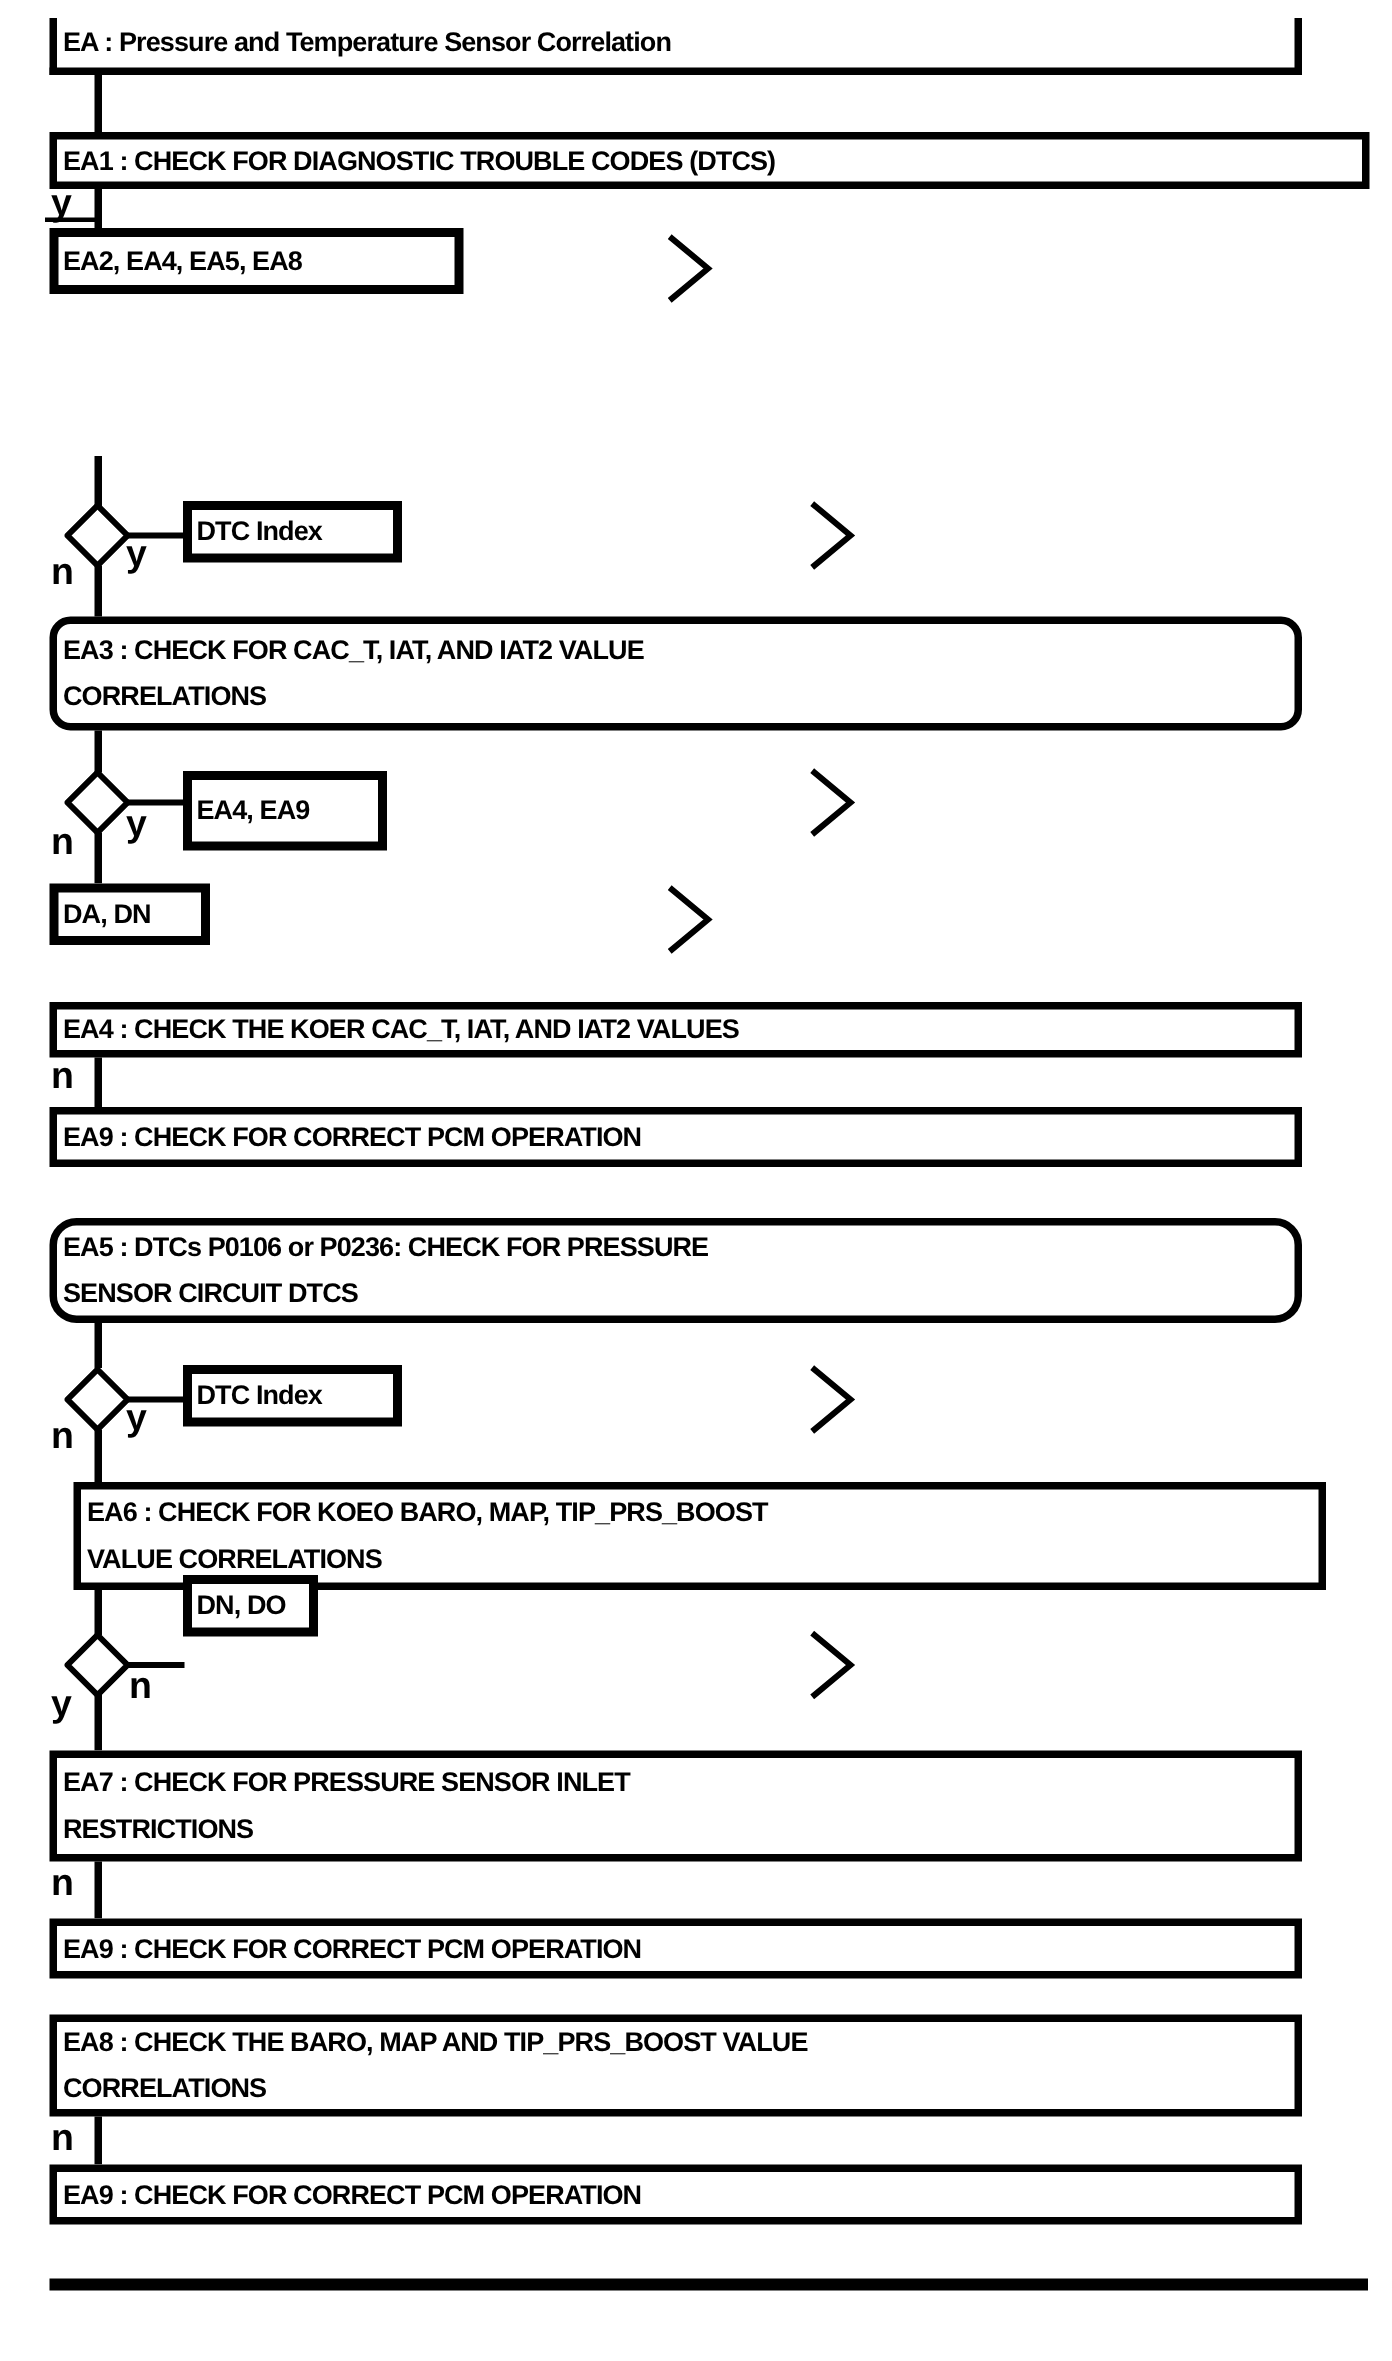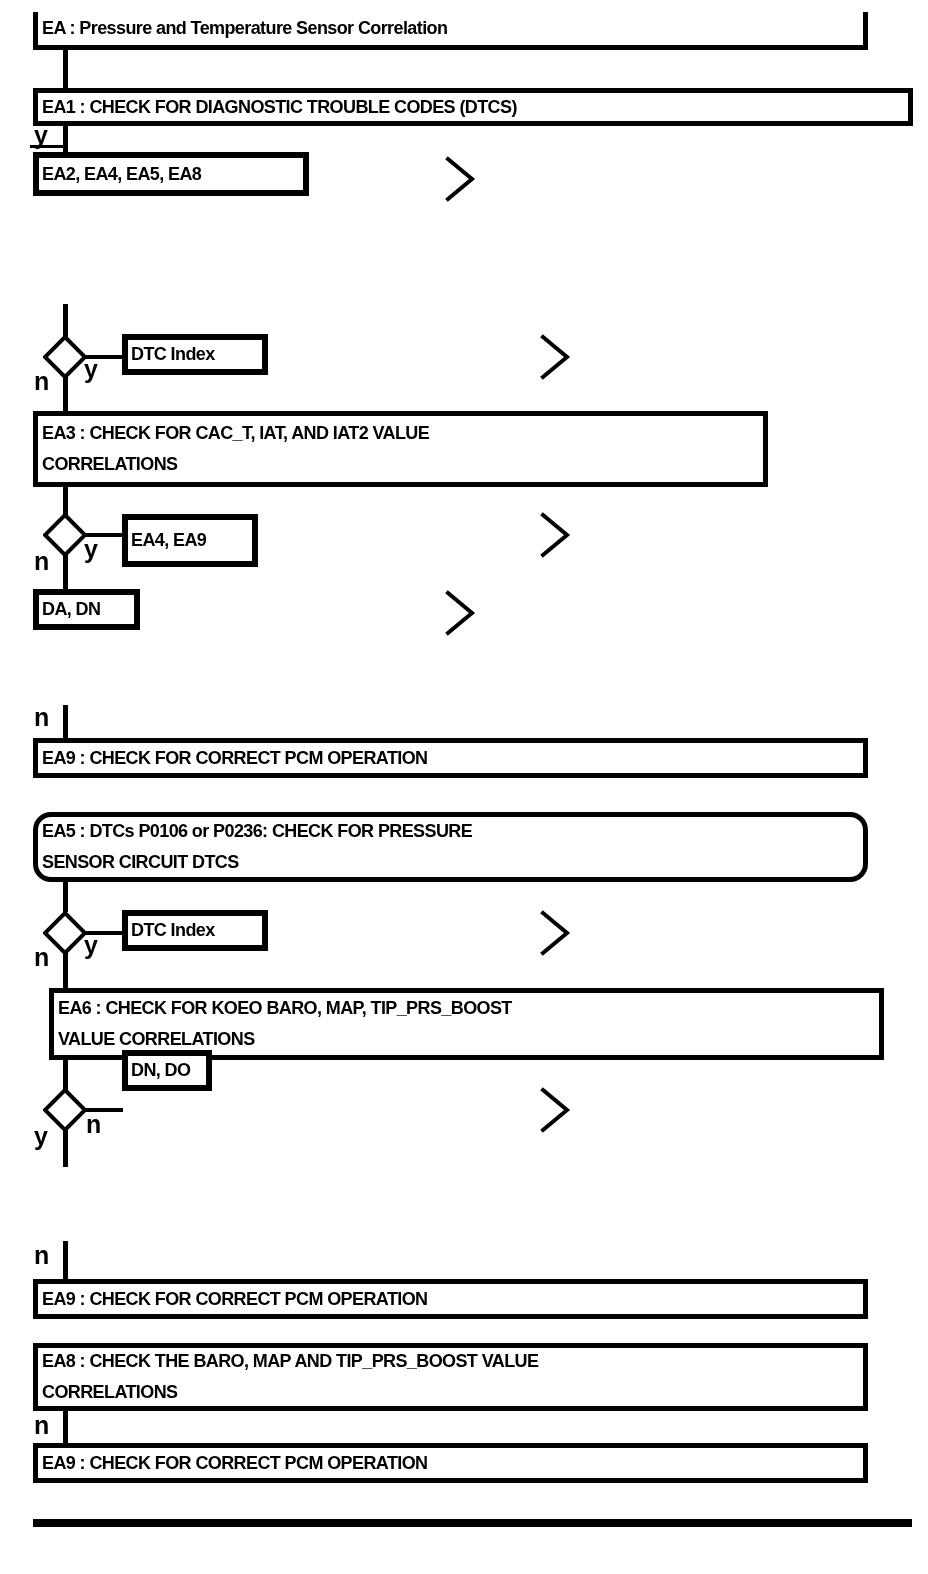--- a/index.html
+++ b/index.html
@@ -37,39 +37,40 @@
   </svg>
   <div class="hline" style="left:85px;top:355px;width:38px;height:4px;"></div>
   <div class="box small" style="left:122px;top:334px;width:146px;height:41px;">DTC Index</div>
   <div class="lbl" style="left:84px;top:357px;">y</div>
   <div class="lbl" style="left:34px;top:369px;">n</div>
   <svg style="left:538px;top:334px;" width="34" height="46">
     <polyline points="5,3 29,23 5,43" fill="none" stroke="#000" stroke-width="4" stroke-linecap="square"></polyline>
   </svg>
   <div class="vline" style="left:63px;top:377px;width:5px;height:34px;"></div>
 
-  <div class="box" style="left:33px;top:411px;width:735px;height:76px;">EA3 : CHECK FOR CAC_T, IAT, AND IAT2 VALUE
+  <div class="box" style="left:33px;top:411px;width:835px;height:76px;border-radius:14px;">EA3 : CHECK FOR CAC_T, IAT, AND IAT2 VALUE
 CORRELATIONS</div>
   <div class="vline" style="left:63px;top:487px;width:5px;height:28px;"></div>
   <svg style="left:43px;top:513px;" width="44" height="44">
     <polygon points="22,2 42,22 22,42 2,22" fill="#fff" stroke="#000" stroke-width="4"></polygon>
   </svg>
   <div class="hline" style="left:85px;top:533px;width:38px;height:4px;"></div>
   <div class="box small" style="left:122px;top:514px;width:136px;height:53px;">EA4, EA9</div>
   <div class="lbl" style="left:84px;top:537px;">y</div>
   <div class="lbl" style="left:34px;top:549px;">n</div>
   <svg style="left:538px;top:512px;" width="34" height="46">
     <polyline points="5,3 29,23 5,43" fill="none" stroke="#000" stroke-width="4" stroke-linecap="square"></polyline>
   </svg>
   <div class="vline" style="left:63px;top:555px;width:5px;height:34px;"></div>
   <div class="box small" style="left:33px;top:589px;width:107px;height:41px;">DA, DN</div>
   <svg style="left:443px;top:590px;" width="34" height="46">
     <polyline points="5,3 29,23 5,43" fill="none" stroke="#000" stroke-width="4" stroke-linecap="square"></polyline>
   </svg>
 
+  <div class="box" style="left:33px;top:668px;width:835px;height:37px;">EA4 : CHECK THE KOER CAC_T, IAT, AND IAT2 VALUES</div>
   <div class="lbl" style="left:34px;top:705px;">n</div>
   <div class="vline" style="left:63px;top:705px;width:5px;height:33px;"></div>
   <div class="box" style="left:33px;top:738px;width:835px;height:40px;">EA9 : CHECK FOR CORRECT PCM OPERATION</div>
 
   <div class="box" style="left:33px;top:812px;width:835px;height:70px;border-radius:18px;">EA5 : DTCs P0106 or P0236: CHECK FOR PRESSURE
 SENSOR CIRCUIT DTCS</div>
   <div class="vline" style="left:63px;top:882px;width:5px;height:30px;"></div>
   <svg style="left:43px;top:911px;" width="44" height="44">
     <polygon points="22,2 42,22 22,42 2,22" fill="#fff" stroke="#000" stroke-width="4"></polygon>
   </svg>
@@ -90,20 +91,22 @@
   </svg>
   <div class="hline" style="left:85px;top:1108px;width:38px;height:4px;"></div>
   <div class="box small" style="left:122px;top:1050px;width:90px;height:41px;">DN, DO</div>
   <div class="lbl" style="left:86px;top:1112px;">n</div>
   <div class="lbl" style="left:34px;top:1124px;">y</div>
   <svg style="left:538px;top:1087px;" width="34" height="46">
     <polyline points="5,3 29,23 5,43" fill="none" stroke="#000" stroke-width="4" stroke-linecap="square"></polyline>
   </svg>
   <div class="vline" style="left:63px;top:1129px;width:5px;height:38px;"></div>
 
+  <div class="box" style="left:33px;top:1167px;width:835px;height:74px;">EA7 : CHECK FOR PRESSURE SENSOR INLET
+RESTRICTIONS</div>
   <div class="lbl" style="left:34px;top:1243px;">n</div>
   <div class="vline" style="left:63px;top:1241px;width:5px;height:38px;"></div>
   <div class="box" style="left:33px;top:1279px;width:835px;height:40px;">EA9 : CHECK FOR CORRECT PCM OPERATION</div>
 
   <div class="box" style="left:33px;top:1343px;width:835px;height:68px;">EA8 : CHECK THE BARO, MAP AND TIP_PRS_BOOST VALUE
 CORRELATIONS</div>
   <div class="lbl" style="left:34px;top:1413px;">n</div>
   <div class="vline" style="left:63px;top:1411px;width:5px;height:32px;"></div>
   <div class="box" style="left:33px;top:1443px;width:835px;height:40px;">EA9 : CHECK FOR CORRECT PCM OPERATION</div>
 

